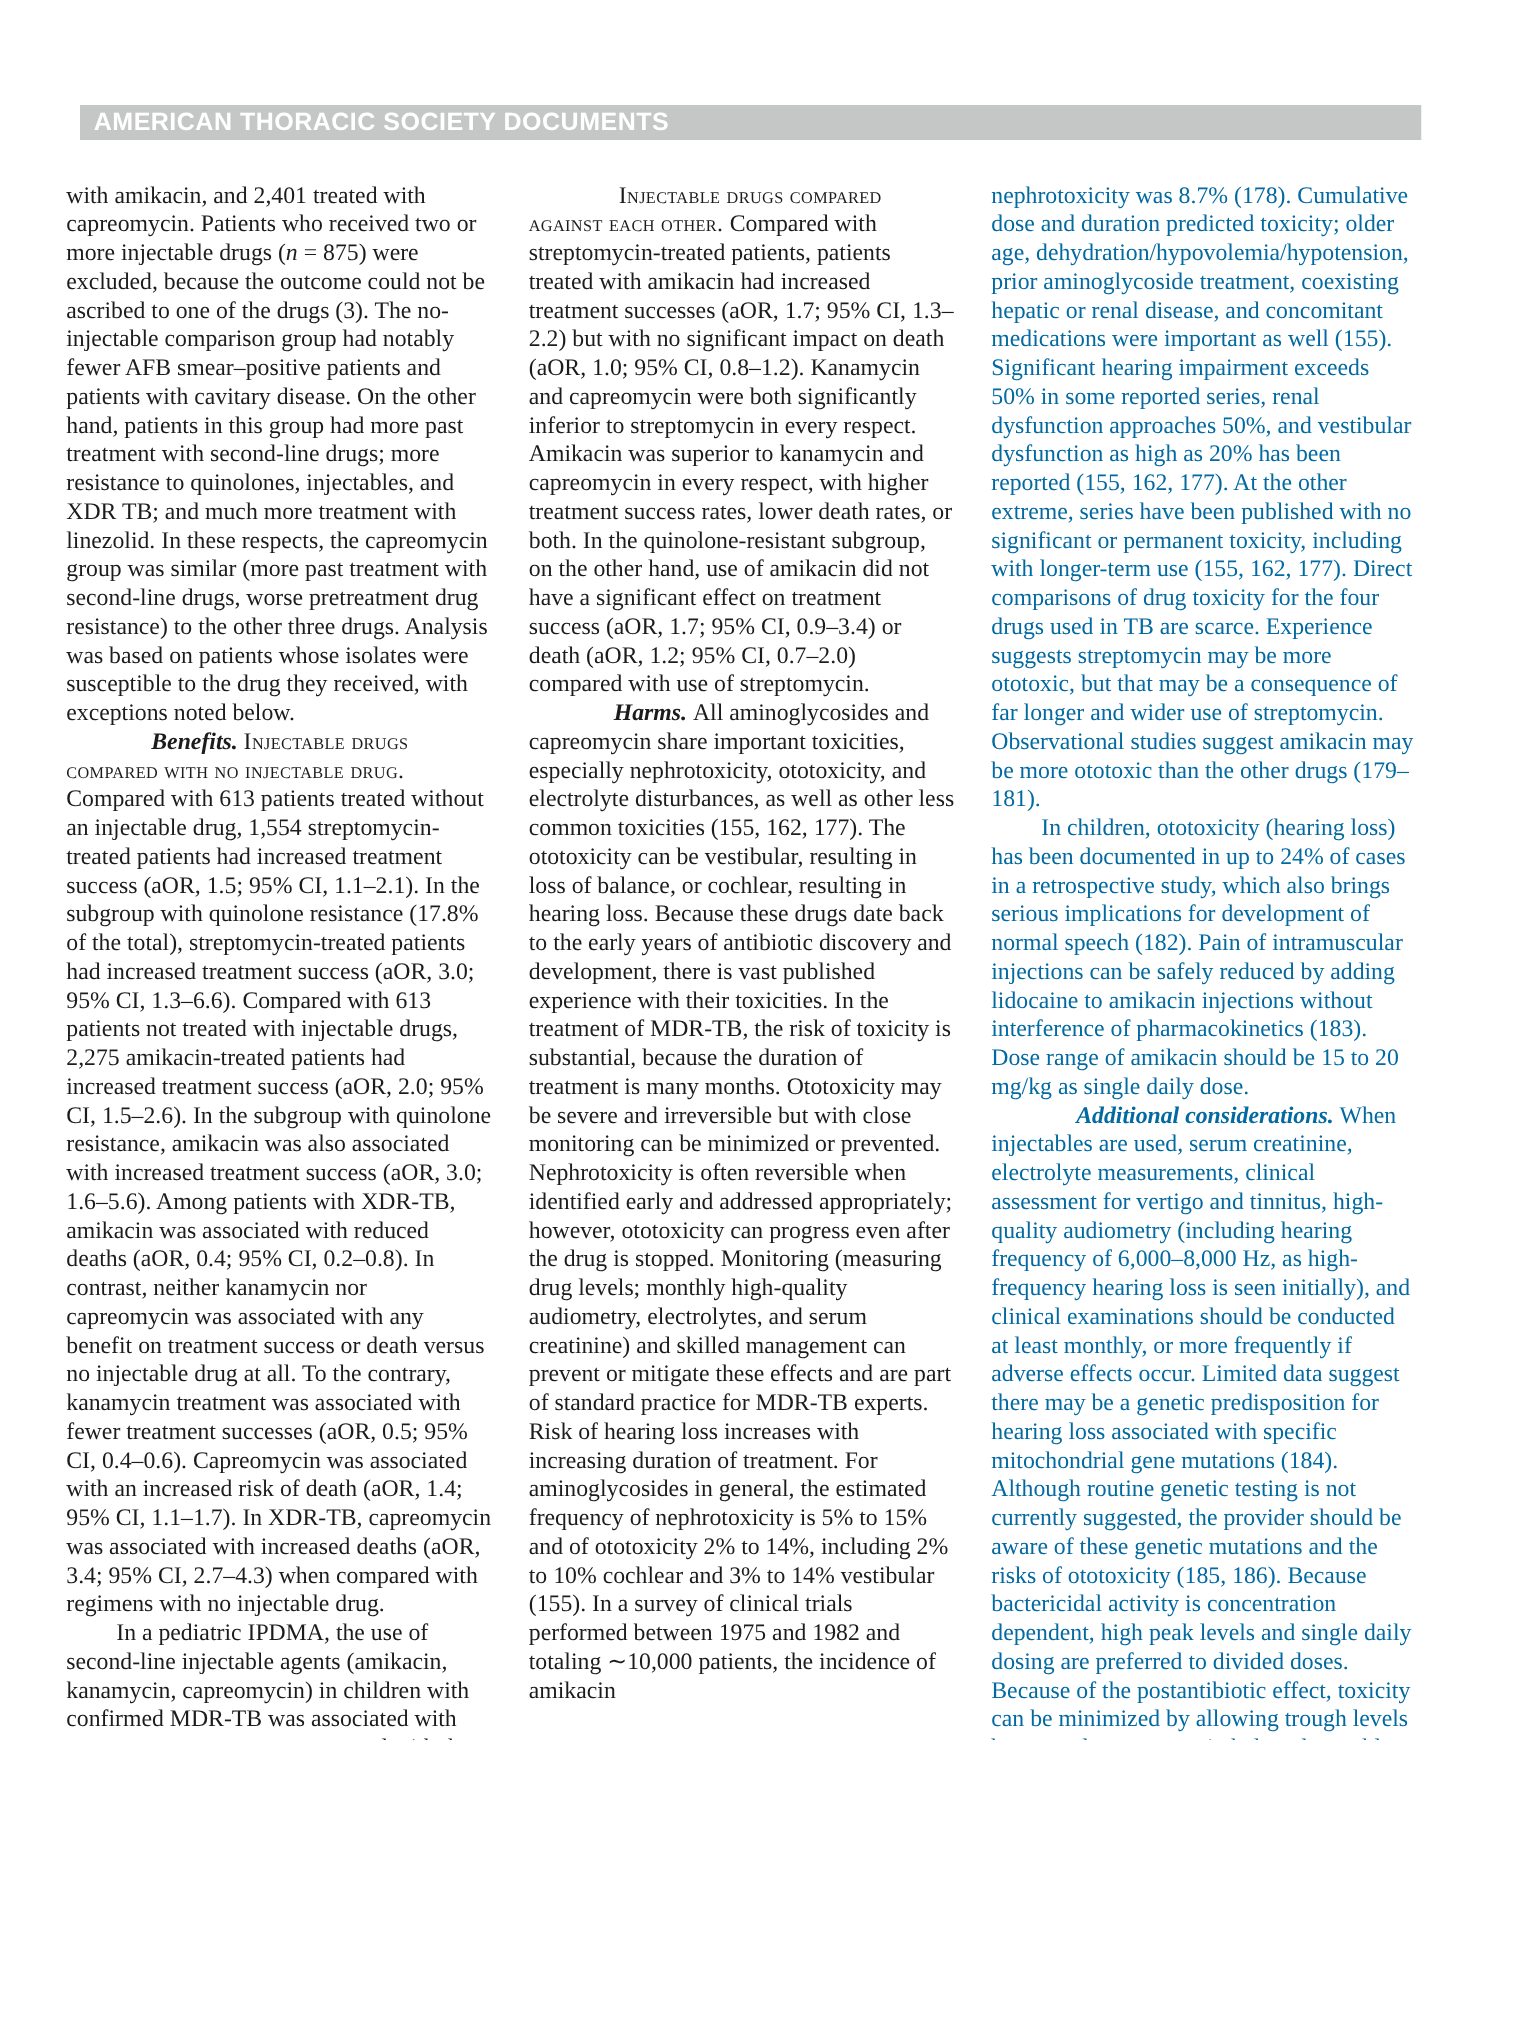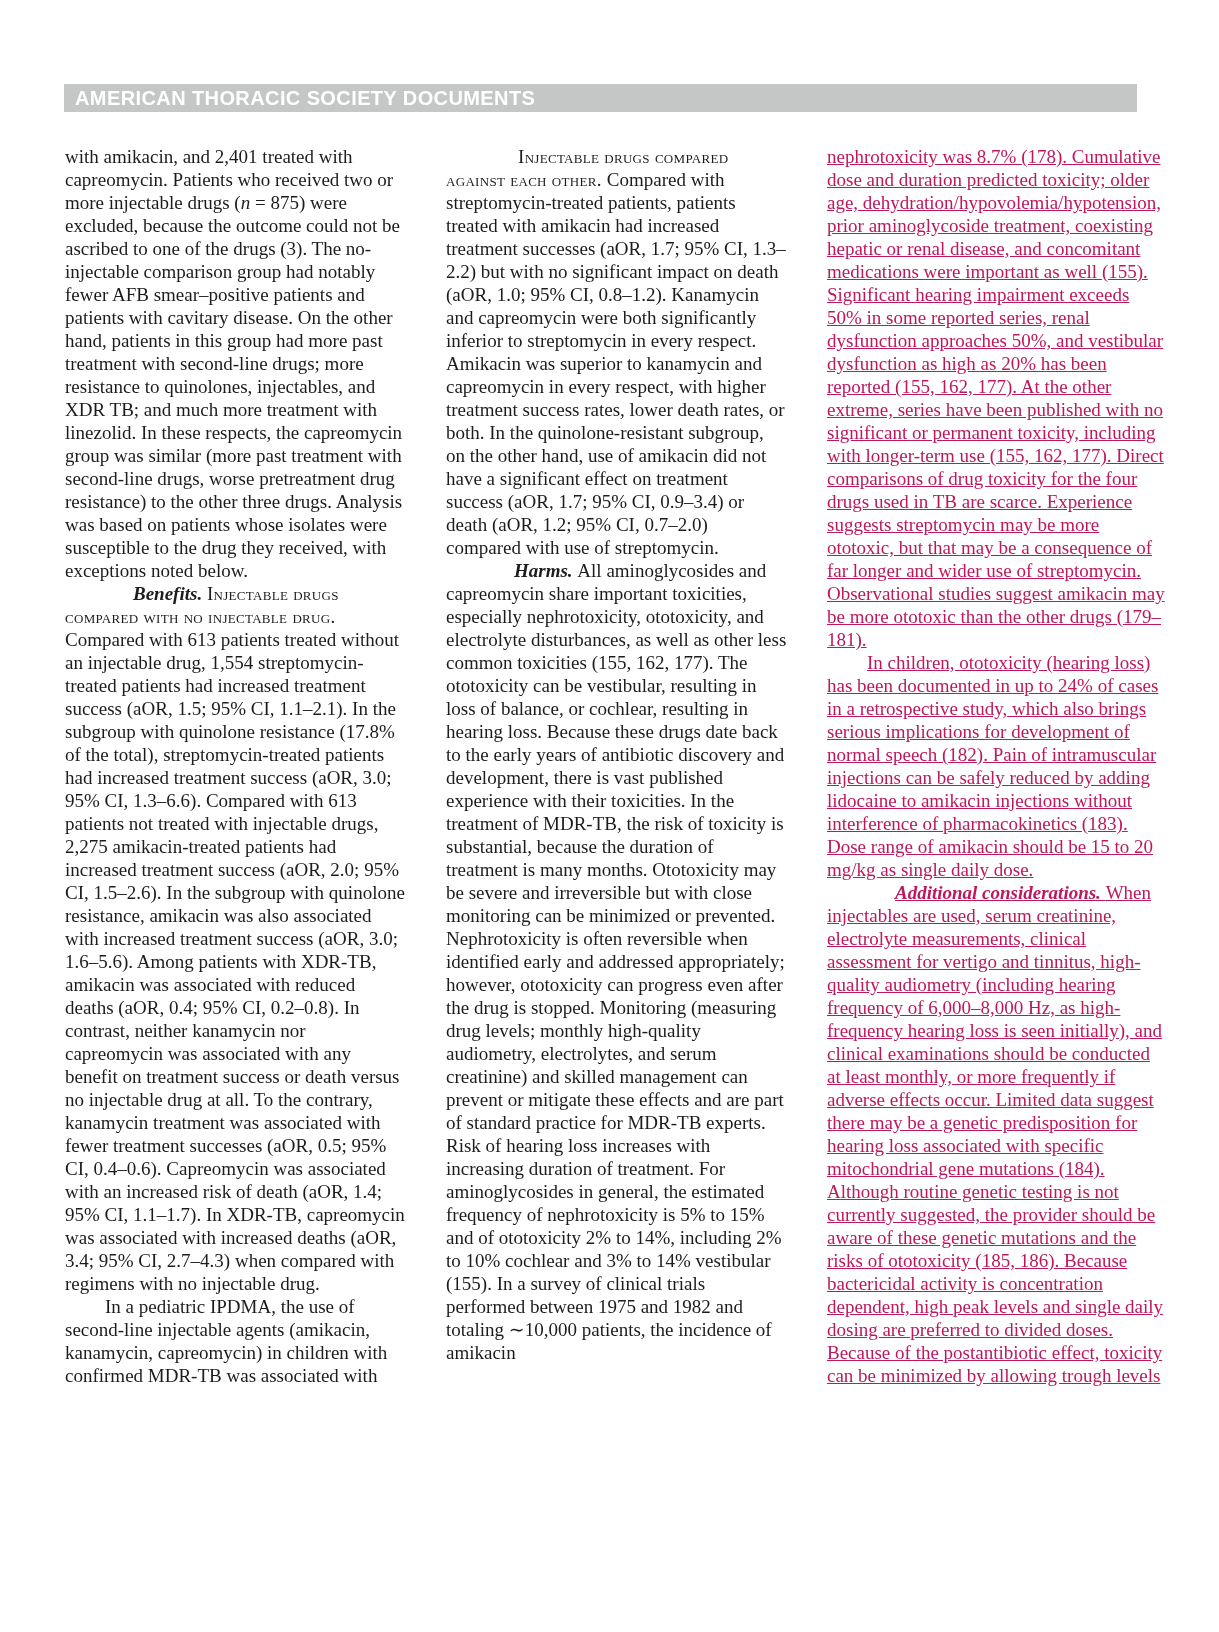--- a/index.html
+++ b/index.html
@@ -18,24 +18,24 @@
     font-family:"Liberation Sans", sans-serif;
     font-weight:bold;
     font-size:20px;
     line-height:28px;
     padding-left:11px;
     letter-spacing:0.4px;
     box-sizing:border-box;
   }
 
   .content {
-    position:absolute; left:65px; top:145px;
+    position:absolute; left:53px; top:145px;
     width:1082px;
     display:flex;
-    gap:40px;
+    gap:29px;
   }
   .col {
     width:341px;
     min-width:341px;
     font-size:19px;
     line-height:23px;
     color:#1c1c1c;
     text-align:left;
   }
   .para { margin:0; }
@@ -69,21 +69,21 @@
   <div class="content">
       <div class="col" style="color: rgb(28, 28, 28);">
         <p class="para"><span>with amikacin, and 2,401 treated with capreomycin. Patients who received two or more injectable drugs (</span><span class="i">n</span><span> = 875) were excluded, because the outcome could not be ascribed to one of the drugs (3). The no-injectable comparison group had notably fewer AFB smear–positive patients and patients with cavitary disease. On the other hand, patients in this group had more past treatment with second-line drugs; more resistance to quinolones, injectables, and XDR TB; and much more treatment with linezolid. In these respects, the capreomycin group was similar (more past treatment with second-line drugs, worse pretreatment drug resistance) to the other three drugs. Analysis was based on patients whose isolates were susceptible to the drug they received, with exceptions noted below.</span></p>
         <p class="para ind-n"><span class="bi">Benefits. </span><span class="sc">Injectable drugs compared with no injectable drug. </span><span>Compared with 613 patients treated without an injectable drug, 1,554 streptomycin-treated patients had increased treatment success (aOR, 1.5; 95% CI, 1.1–2.1). In the subgroup with quinolone resistance (17.8% of the total), streptomycin-treated patients had increased treatment success (aOR, 3.0; 95% CI, 1.3–6.6). Compared with 613 patients not treated with injectable drugs, 2,275 amikacin-treated patients had increased treatment success (aOR, 2.0; 95% CI, 1.5–2.6). In the subgroup with quinolone resistance, amikacin was also associated with increased treatment success (aOR, 3.0; 1.6–5.6). Among patients with XDR-TB, amikacin was associated with reduced deaths (aOR, 0.4; 95% CI, 0.2–0.8). In contrast, neither kanamycin nor capreomycin was associated with any benefit on treatment success or death versus no injectable drug at all. To the contrary, kanamycin treatment was associated with fewer treatment successes (aOR, 0.5; 95% CI, 0.4–0.6). Capreomycin was associated with an increased risk of death (aOR, 1.4; 95% CI, 1.1–1.7). In XDR-TB, capreomycin was associated with increased deaths (aOR, 3.4; 95% CI, 2.7–4.3) when compared with regimens with no injectable drug.</span></p>
         <p class="para ind-n"><span>In a pediatric IPDMA, the use of second-line injectable agents (amikacin, kanamycin, capreomycin) in children with confirmed MDR-TB was associated with more treatment success compared with those not receiving second-line injectable agents (aOR, 2.94; 95% CI, 1.05–8.28; </span><span class="i">P</span><span> = 0.041) (113). However, a high proportion of children with less-severe</span></p>
       </div>
       <div class="col" style="color: rgb(28, 28, 28);">
         <p class="para ind-lg"><span class="sc">Injectable drugs compared against each other. </span><span>Compared with streptomycin-treated patients, patients treated with amikacin had increased treatment successes (aOR, 1.7; 95% CI, 1.3–2.2) but with no significant impact on death (aOR, 1.0; 95% CI, 0.8–1.2). Kanamycin and capreomycin were both significantly inferior to streptomycin in every respect. Amikacin was superior to kanamycin and capreomycin in every respect, with higher treatment success rates, lower death rates, or both. In the quinolone-resistant subgroup, on the other hand, use of amikacin did not have a significant effect on treatment success (aOR, 1.7; 95% CI, 0.9–3.4) or death (aOR, 1.2; 95% CI, 0.7–2.0) compared with use of streptomycin.</span></p>
         <p class="para ind-n"><span class="bi">Harms. </span><span>All aminoglycosides and capreomycin share important toxicities, especially nephrotoxicity, ototoxicity, and electrolyte disturbances, as well as other less common toxicities (155, 162, 177). The ototoxicity can be vestibular, resulting in loss of balance, or cochlear, resulting in hearing loss. Because these drugs date back to the early years of antibiotic discovery and development, there is vast published experience with their toxicities. In the treatment of MDR-TB, the risk of toxicity is substantial, because the duration of treatment is many months. Ototoxicity may be severe and irreversible but with close monitoring can be minimized or prevented. Nephrotoxicity is often reversible when identified early and addressed appropriately; however, ototoxicity can progress even after the drug is stopped. Monitoring (measuring drug levels; monthly high-quality audiometry, electrolytes, and serum creatinine) and skilled management can prevent or mitigate these effects and are part of standard practice for MDR-TB experts. Risk of hearing loss increases with increasing duration of treatment. For aminoglycosides in general, the estimated frequency of nephrotoxicity is 5% to 15% and of ototoxicity 2% to 14%, including 2% to 10% cochlear and 3% to 14% vestibular (155). In a survey of clinical trials performed between 1975 and 1982 and totaling ∼10,000 patients, the incidence of amikacin</span></p>
       </div>
-      <div class="col" style="color: #be185d; text-decoration: underline;">
+      <div class="col" style="color: #0369a1;">
         <p class="para"><span>nephrotoxicity was 8.7% (178). Cumulative dose and duration predicted toxicity; older age, dehydration/hypovolemia/hypotension, prior aminoglycoside treatment, coexisting hepatic or renal disease, and concomitant medications were important as well (155). Significant hearing impairment exceeds 50% in some reported series, renal dysfunction approaches 50%, and vestibular dysfunction as high as 20% has been reported (155, 162, 177). At the other extreme, series have been published with no significant or permanent toxicity, including with longer-term use (155, 162, 177). Direct comparisons of drug toxicity for the four drugs used in TB are scarce. Experience suggests streptomycin may be more ototoxic, but that may be a consequence of far longer and wider use of streptomycin. Observational studies suggest amikacin may be more ototoxic than the other drugs (179–181).</span></p>
         <p class="para ind-n"><span>In children, ototoxicity (hearing loss) has been documented in up to 24% of cases in a retrospective study, which also brings serious implications for development of normal speech (182). Pain of intramuscular injections can be safely reduced by adding lidocaine to amikacin injections without interference of pharmacokinetics (183). Dose range of amikacin should be 15 to 20 mg/kg as single daily dose.</span></p>
         <p class="para ind-n"><span class="bi">Additional considerations. </span><span>When injectables are used, serum creatinine, electrolyte measurements, clinical assessment for vertigo and tinnitus, high-quality audiometry (including hearing frequency of 6,000–8,000 Hz, as high-frequency hearing loss is seen initially), and clinical examinations should be conducted at least monthly, or more frequently if adverse effects occur. Limited data suggest there may be a genetic predisposition for hearing loss associated with specific mitochondrial gene mutations (184). Although routine genetic testing is not currently suggested, the provider should be aware of these genetic mutations and the risks of ototoxicity (185, 186). Because bactericidal activity is concentration dependent, high peak levels and single daily dosing are preferred to divided doses. Because of the postantibiotic effect, toxicity can be minimized by allowing trough levels between doses to remain below detectable levels for many hours. Some experts take advantage of these</span></p>
       </div>
     </div>
 
   <div class="footer">
     <span class="journal">American Thoracic Society Documents</span>
     <span class="pageno">e115</span>
   </div>

